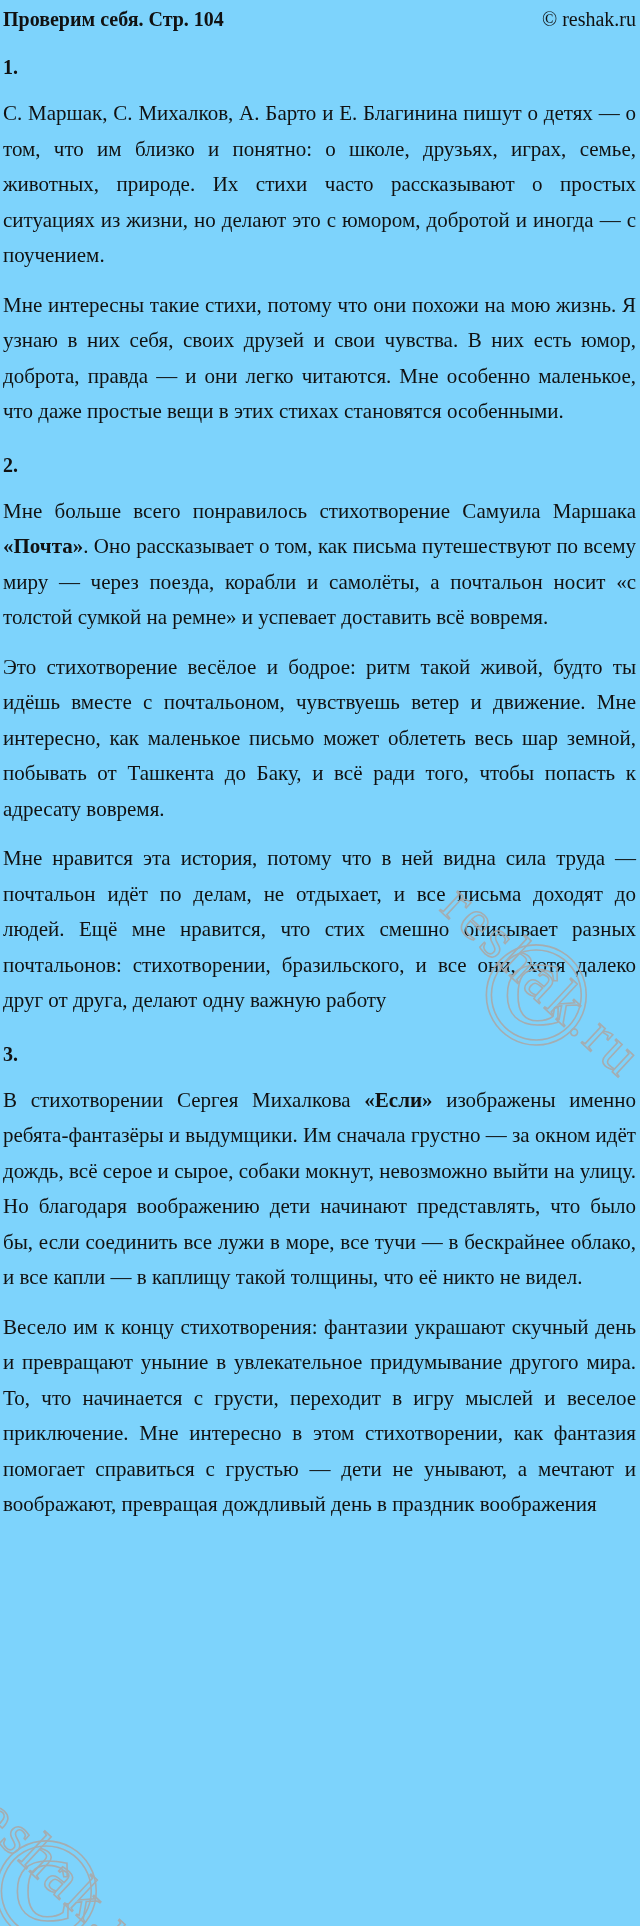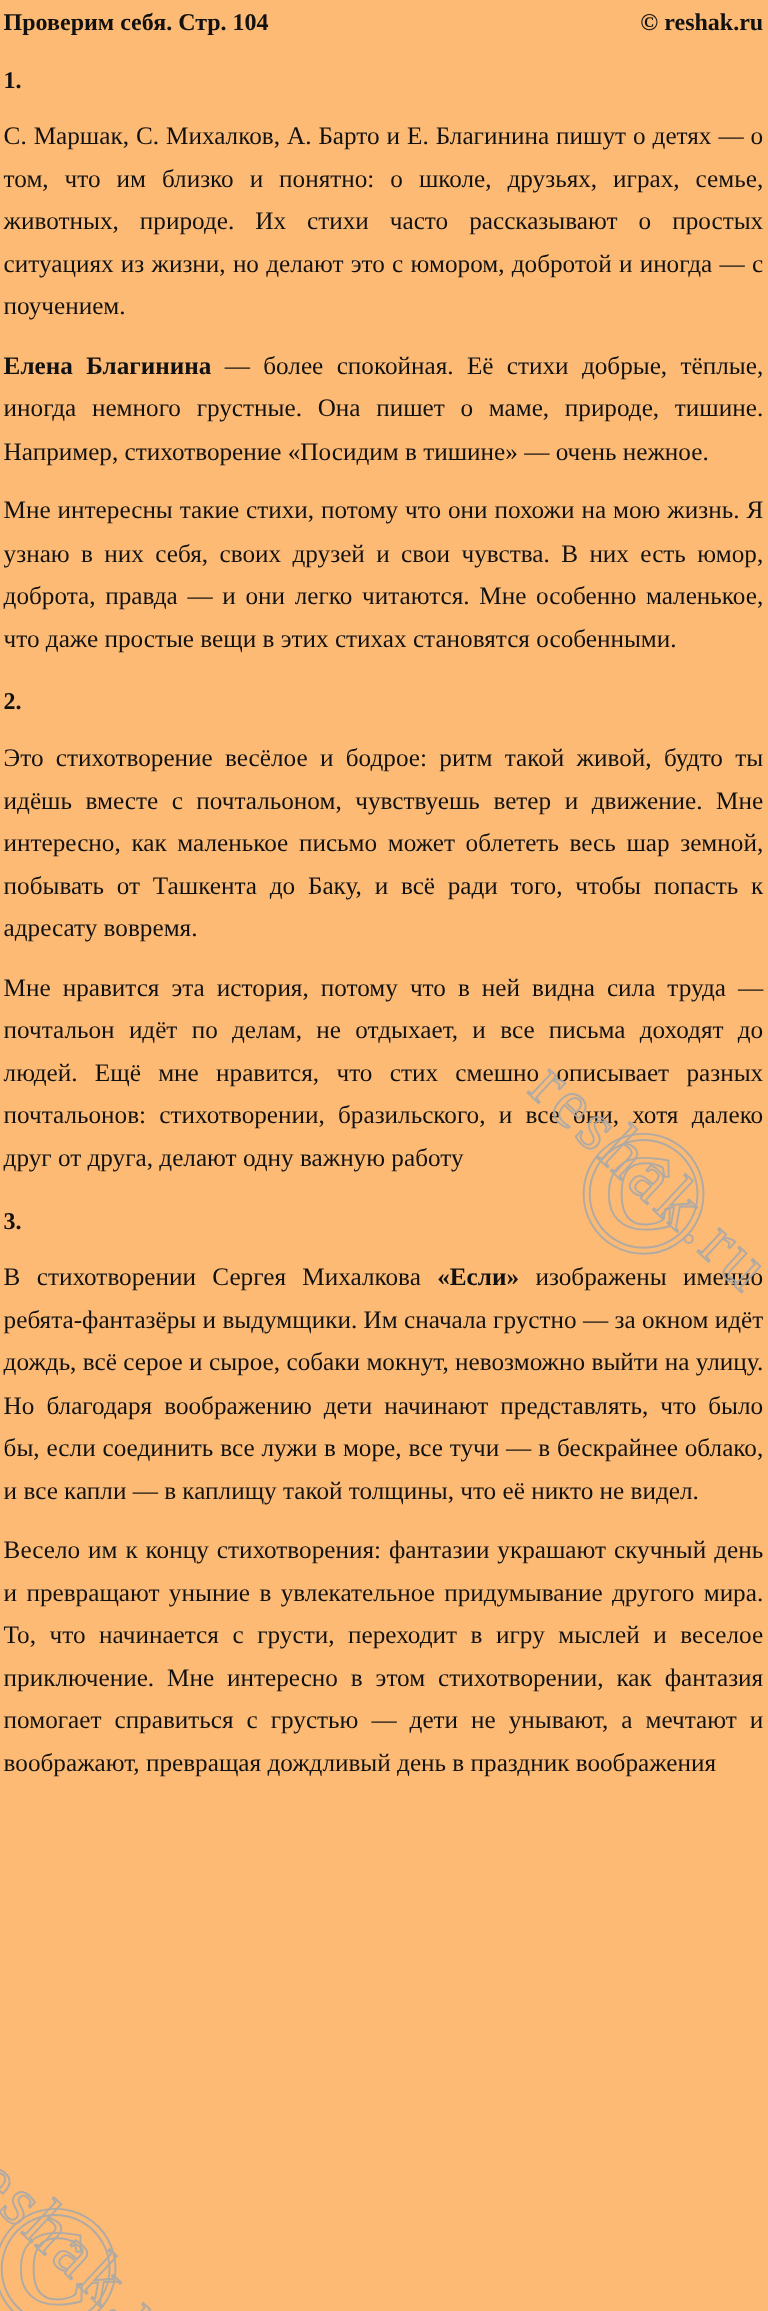--- a/index.html
+++ b/index.html
@@ -11,31 +11,31 @@
     color: #111111;
     position: relative;
     overflow: hidden;
   }
   .page {
     position: relative;
     width: 640px;
     height: 1926px;
     padding: 6px 4px 0 3px;
     overflow: hidden;
-    background: #fdba74;
+    background: #7dd3fc;
   }
   .header {
     display: flex;
     justify-content: space-between;
     align-items: baseline;
     font-size: 20px;
     line-height: 26px;
   }
   .header .title { font-weight: bold; }
-  .header .copyright { font-weight: bold; }
+  .header .copyright { font-weight: normal; }
   .answers { margin-top: 4px; }
   .section-number {
     font-weight: bold;
     font-size: 20px;
     margin: 20px 0 6px 0;
     line-height: 30px;
   }
   .answers p {
     font-size: 21px;
     line-height: 35.5px;
@@ -81,23 +81,23 @@
 <div class="page">
 
   <div class="header">
     <span class="title">Проверим себя. Стр. 104</span>
     <span class="copyright">© reshak.ru</span>
   </div>
 
   <div class="answers">
       <div class="section-number">1.</div>
       <p>С. Маршак, С. Михалков, А. Барто и Е. Благинина пишут о детях — о том, что им близко и понятно: о школе, друзьях, играх, семье, животных, природе. Их стихи часто рассказывают о простых ситуациях из жизни, но делают это с юмором, добротой и иногда — с поучением.</p>
-      <p><b>Елена Благинина</b> — более спокойная. Её стихи добрые, тёплые, иногда немного грустные. Она пишет о маме, природе, тишине. Например, стихотворение «Посидим в тишине» — очень нежное.</p>
       <p>Мне интересны такие стихи, потому что они похожи на мою жизнь. Я узнаю в них себя, своих друзей и свои чувства. В них есть юмор, доброта, правда — и они легко читаются. Мне особенно маленькое, что даже простые вещи в этих стихах становятся особенными.</p>
       <div class="section-number">2.</div>
+      <p>Мне больше всего понравилось стихотворение Самуила Маршака <b>«Почта»</b>. Оно рассказывает о том, как письма путешествуют по всему миру — через поезда, корабли и самолёты, а почтальон носит «с толстой сумкой на ремне» и успевает доставить всё вовремя.</p>
       <p>Это стихотворение весёлое и бодрое: ритм такой живой, будто ты идёшь вместе с почтальоном, чувствуешь ветер и движение. Мне интересно, как маленькое письмо может облететь весь шар земной, побывать от Ташкента до Баку, и всё ради того, чтобы попасть к адресату вовремя.</p>
       <p>Мне нравится эта история, потому что в ней видна сила труда — почтальон идёт по делам, не отдыхает, и все письма доходят до людей. Ещё мне нравится, что стих смешно описывает разных почтальонов: стихотворении, бразильского, и все они, хотя далеко друг от друга, делают одну важную работу</p>
       <div class="section-number">3.</div>
       <p>В стихотворении Сергея Михалкова <b>«Если»</b> изображены именно ребята-фантазёры и выдумщики. Им сначала грустно — за окном идёт дождь, всё серое и сырое, собаки мокнут, невозможно выйти на улицу. Но благодаря воображению дети начинают представлять, что было бы, если соединить все лужи в море, все тучи — в бескрайнее облако, и все капли — в каплищу такой толщины, что её никто не видел.</p>
       <p>Весело им к концу стихотворения: фантазии украшают скучный день и превращают уныние в увлекательное придумывание другого мира. То, что начинается с грусти, переходит в игру мыслей и веселое приключение. Мне интересно в этом стихотворении, как фантазия помогает справиться с грустью — дети не унывают, а мечтают и воображают, превращая дождливый день в праздник воображения</p>
     </div>
 
   <div class="wm wm-mid">
     <span class="wm-copy">©</span>
     <span class="wm-text">reshak.ru</span>

